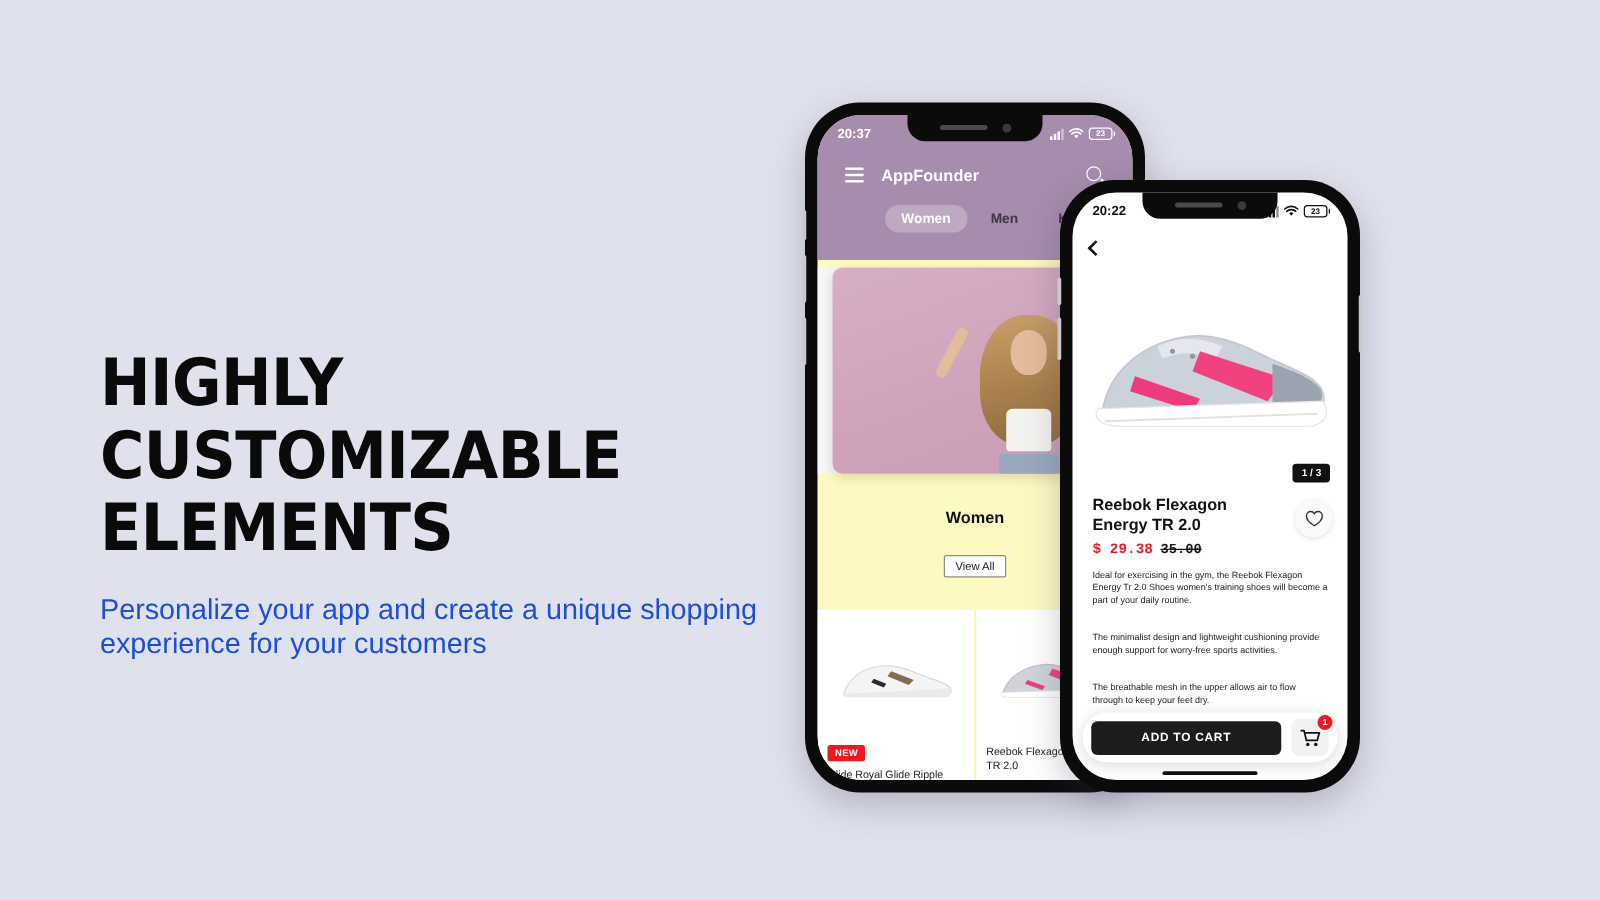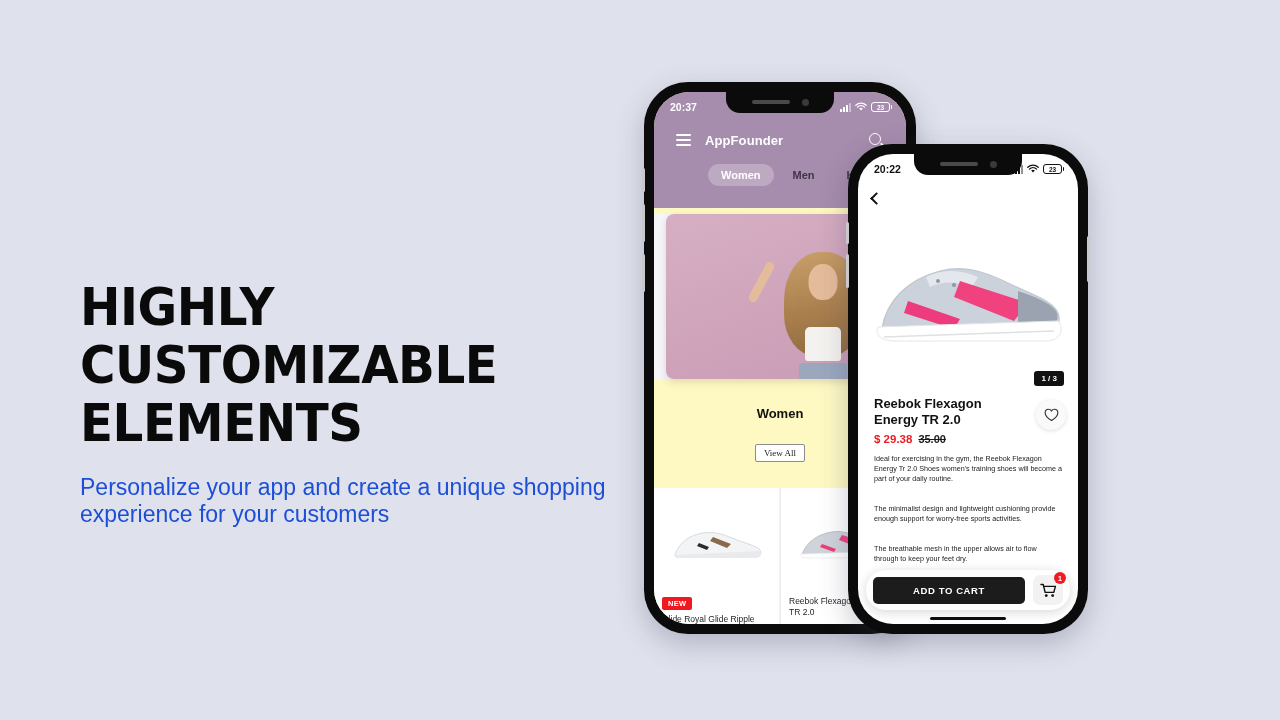--- a/index.html
+++ b/index.html
@@ -122,21 +122,21 @@
     position:absolute; left:50%; transform:translateX(-50%); bottom:0;
     width: 48px; height: 16px; background:#9aa7bd; border-radius:3px; z-index:3;
   }
   .hero .arm {
     position:absolute; width:9px;height:44px;background:#e4bb9b;border-radius:6px; z-index:1;
   }
 
   .sec-title { text-align:center; font-size:13px; font-weight:700; color:#111; margin-top:9px; }
   .view-all {
     display:block; margin: 5px auto 0; font-size: 9px; color:#1a1a1a;
-    border: 1px solid #8c8c8c; background:#fff; padding: 3px 8px; border-radius: 2px; font-family: Liberation Serif, serif;
+    border: 1px solid #8c8c8c; background:#fff; padding: 3px 8px; border-radius: 2px;
   }
 
   .cards { display:flex; gap:1px; margin-top: 8px; flex:1; }
   .card { flex:1; background:#fff; position:relative; padding: 6px 8px 4px; min-width:0; }
   .card + .card { border-left: 1px solid #ececec; }
   .card .img { height: 98px; display:flex; align-items:center; justify-content:center; }
   .badge-new {
     display:inline-block; background:#f0191f; color:#fff; font-size:7.5px; font-weight:700;
     padding: 2px 6px; border-radius:2px; letter-spacing:.3px;
   }
@@ -166,21 +166,21 @@
     position:absolute; right: 14px; bottom: 4px; background:#111; color:#fff;
     font-size: 8px; font-weight:700; padding: 3px 7px; border-radius: 3px;
   }
   .detail { padding: 6px 16px 0; flex: 1; position: relative; }
   .heart-btn {
     position:absolute; right: 12px; top: 10px; width: 30px; height: 30px; border-radius:50%;
     background:#fafafa; box-shadow: 0 1px 4px rgba(0,0,0,.13);
     display:flex; align-items:center; justify-content:center;
   }
   .ptitle { font-size: 13px; font-weight: 700; line-height: 16px; color:#111; width: 140px; }
-  .price-row { margin-top: 5px; display:flex; align-items:baseline; gap: 6px; }
+  .price-row { margin-top: 5px; display:flex; align-items:baseline; gap: 6px; font-family: Liberation Mono, monospace; }
   .price-now { color:#ed1c24; font-size: 11.5px; font-weight:700; }
   .price-old { color:#1a1a1a; font-size: 11px; font-weight:700; text-decoration: line-through; }
   .desc { font-size: 7.2px; line-height: 10px; color:#1b1b1b; margin-top: 9px; }
   .desc + .desc { margin-top: 20px; }
 
   .cart-bar {
     position:absolute; left: 8px; right: 8px; bottom: 14px;
     background:#fff; border-radius: 24px; box-shadow: 0 2px 12px rgba(0,0,0,.16);
     height: 40px; display:flex; align-items:center; padding: 0 7px; gap: 8px; z-index: 10;
   }

